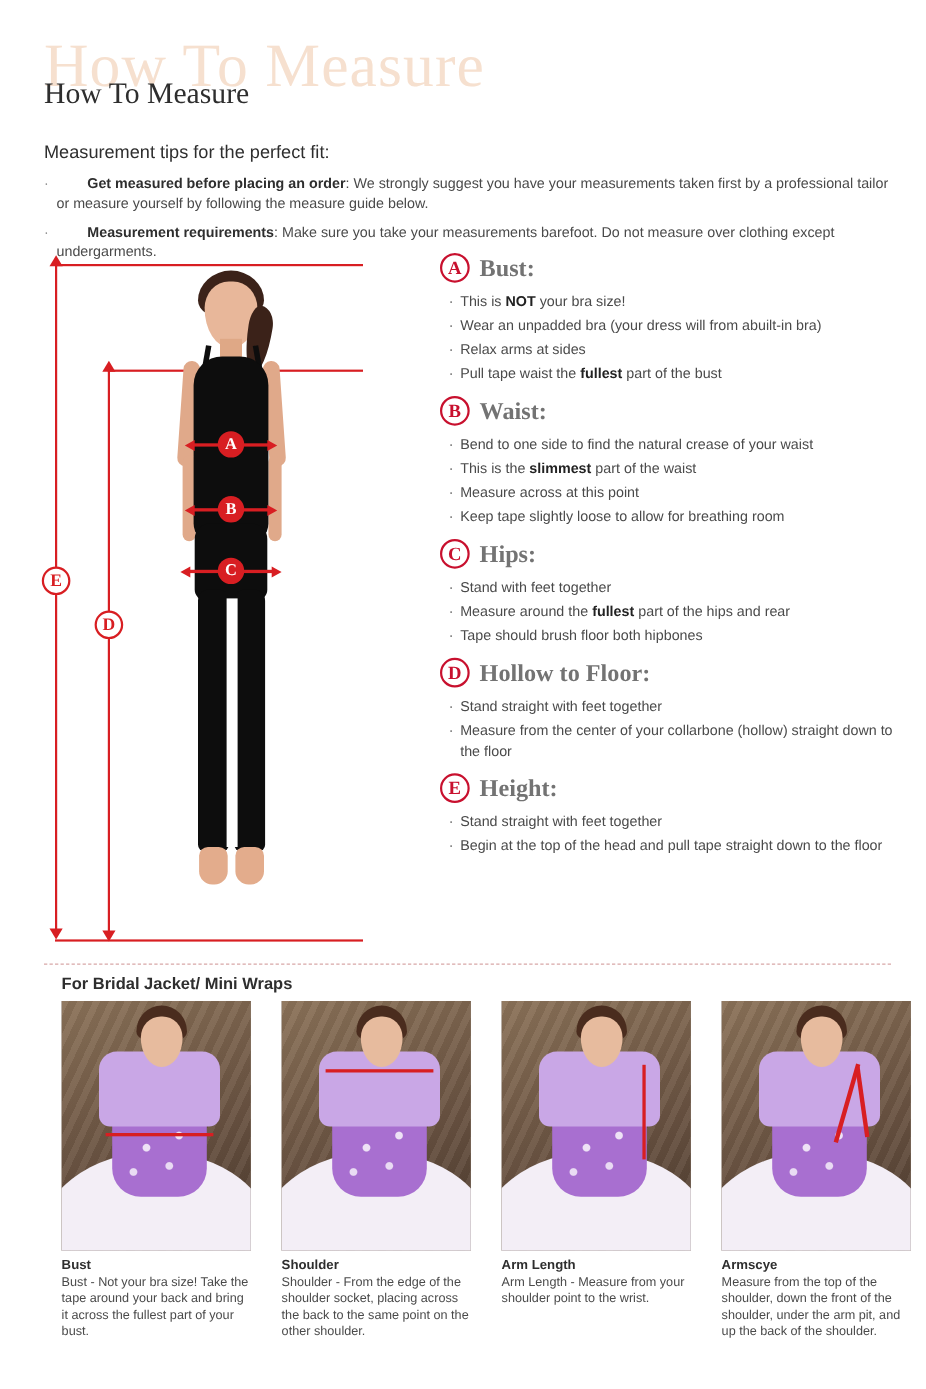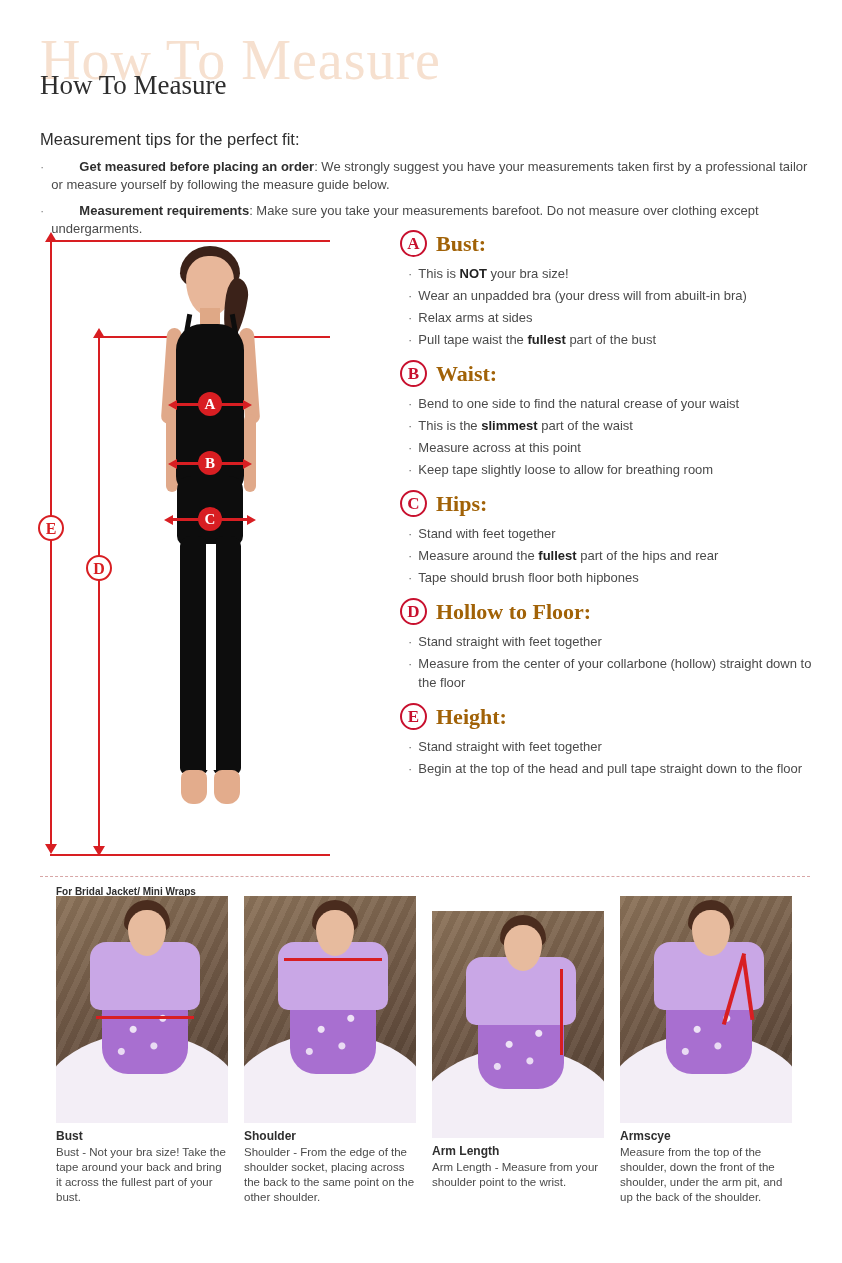--- a/index.html
+++ b/index.html
@@ -279,21 +279,21 @@
     font-size: 17px;
     font-weight: bold;
     text-align: center;
     line-height: 24px;
     margin-right: 9px;
     flex: none;
   }
   .sec-title {
     font-family: "Liberation Serif", serif;
     font-size: 22px;
-    color: #a16207;
+    color: #737373;
     font-weight: bold;
   }
   .sec-item {
     display: flex;
     font-size: 13px;
     line-height: 19px;
     color: #4a4a4a;
     margin: 0 0 3px 8px;
   }
   .sec-item .b { color: #6f6f6f; margin-right: 6px; }
@@ -310,31 +310,30 @@
 
   
   .jacket {
     position: absolute;
     left: 0; top: 886px;
     width: 842px;
   }
   .jacket-title {
     position: absolute;
     left: 56px; top: 0;
-    font-size: 10px;
+    font-size: 15px;
     font-weight: bold;
     color: #2e2e2e;
   }
   .cards {
     position: absolute;
-    left: 56px; top: 10px;
+    left: 56px; top: 24px;
     width: 730px;
     display: flex;
-    gap: 16px;
-    align-items: center;
+    gap: 28px;
   }
   .card { width: 172px; }
   .thumb {
     width: 172px; height: 227px;
     position: relative;
     overflow: hidden;
     background: #6d5a4b;
   }
   .card-title {
     margin-top: 6px;

